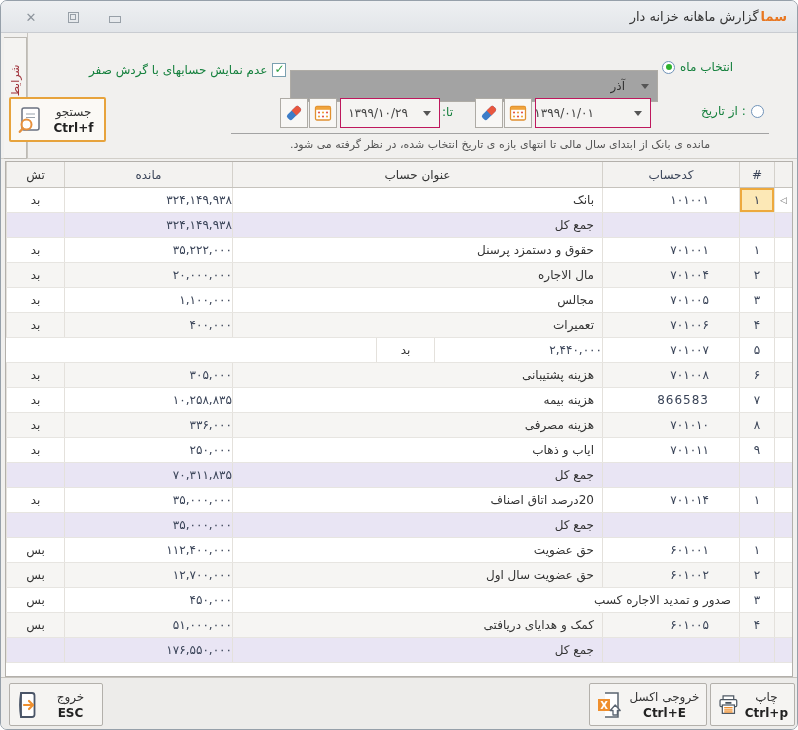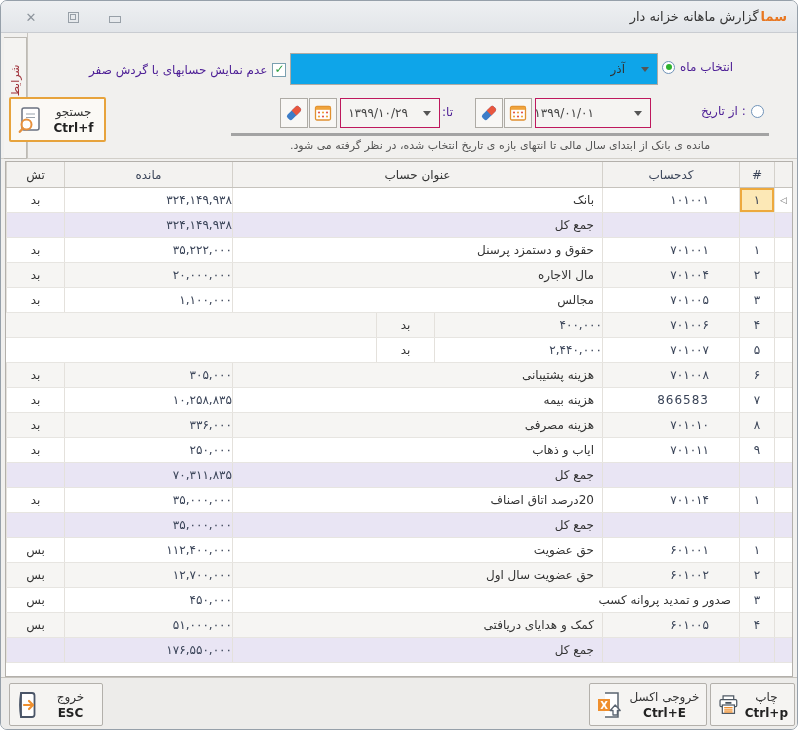--- a/index.html
+++ b/index.html
@@ -25,37 +25,37 @@
   
   .panel { position:absolute; top:32px; right:0; left:0; height:126px; background:#f1f0ee; border-bottom:1px solid #d2cfc9; }
   .panel-divider { position:absolute; top:0; bottom:0; left:26px; width:1px; background:#c8c5bf; }
   .side-tab { position:absolute; top:4px; left:3px; width:23px; height:122px; background:#f4f3f1;
               border:1px solid #bdbab4; border-left:none; display:flex; align-items:center; justify-content:center; }
   .side-tab span { white-space:nowrap; transform:rotate(-90deg); color:#9e3039; font-size:11px; }
 
   .abs { position:absolute; }
   .radio { width:13px; height:13px; border-radius:50%; border:1px solid #7093b8; background:#fff; display:inline-block; position:relative; }
   .radio.checked::after { content:""; position:absolute; inset:2.5px; border-radius:50%; background:#2eb22e; }
-  .lbl { font-size:12px; color:#4c1d95; white-space:nowrap; }
-
-  .combobox { left:289px; top:20px; width:368px; height:32px; background:#0ea5e9; border:1px solid #aeaba5;
+  .lbl { font-size:12px; color:#15803d; white-space:nowrap; }
+
+  .combobox { left:289px; top:37px; width:368px; height:32px; background:#a3a3a3; border:1px solid #aeaba5;
               display:flex; align-items:center; }
   .combobox .value { flex:1; text-align:right; padding-right:8px; font-size:12px; color:#333; }
   .chev { width:0; height:0; border-left:4px solid transparent; border-right:4px solid transparent; border-top:5px solid #555; margin:0 8px; }
 
   .checkbox-row { left:88px; top:30px; display:flex; align-items:center; gap:5px; direction:ltr; }
   .checkbox { width:14px; height:14px; background:#fff; border:1px solid #7aa0b0; display:inline-flex; align-items:center; justify-content:center; }
   .checkbox .chk { color:#2f9e3f; font-size:12px; font-weight:bold; line-height:1; margin-top:-2px; }
 
   .datefield { height:30px; background:#f5f4f2; border:1px solid #be185d; display:flex; align-items:center; }
   .datefield .dval { flex:1; text-align:center; font-size:12px; color:#444; letter-spacing:0.5px; }
   .mini-btn { width:28px; height:30px; background:#f8f7f5; border:1px solid #aeaba5; display:inline-flex; align-items:center; justify-content:center; }
 
   .hint { left:230px; top:100px; width:538px; height:21px; display:flex; align-items:center; justify-content:center;
-          font-size:11px; color:#555; border-top:3px solid #a3a3a3; }
+          font-size:11px; color:#555; border-top:1px solid #a3a3a3; }
 
   .search-btn { left:8px; top:64px; width:97px; height:45px; background:#fbf9f5; border:2px solid #e7a33c; border-radius:2px;
                 display:flex; align-items:center; gap:6px; padding:16px 6px; cursor:pointer; direction:ltr; }
   .search-btn .txtcol { flex:1; display:flex; flex-direction:column; align-items:center; gap:2px; }
   .btn-lab { font-size:12px; color:#333; }
   .btn-key { font-size:12px; color:#222; font-weight:bold; }
 
   
   .grid-wrap { position:absolute; top:160px; right:4px; left:4px; height:516px; background:#fff; border:1px solid #b3b0ab; overflow:hidden; }
   .grid-header { display:flex; height:26px; background:#f3f2f0; border-bottom:1px solid #c6c3bd; }
@@ -245,20 +245,21 @@
       <div class="cell c-num">۳</div>
       <div class="cell c-code">۷۰۱۰۰۵</div>
       <div class="cell c-title">مجالس</div>
       <div class="cell c-bal">۱,۱۰۰,۰۰۰</div>
       <div class="cell c-type">بد</div>
     </div>
         <div class="grid-row row-data row-alt">
       <div class="cell c-sel"></div>
       <div class="cell c-num">۴</div>
       <div class="cell c-code">۷۰۱۰۰۶</div>
+      <div class="cell c-title">تعمیرات</div>
       <div class="cell c-bal">۴۰۰,۰۰۰</div>
       <div class="cell c-type">بد</div>
     </div>
         <div class="grid-row row-data">
       <div class="cell c-sel"></div>
       <div class="cell c-num">۵</div>
       <div class="cell c-code">۷۰۱۰۰۷</div>
       <div class="cell c-bal">۲,۴۴۰,۰۰۰</div>
       <div class="cell c-type">بد</div>
     </div>
@@ -330,21 +331,21 @@
       <div class="cell c-sel"></div>
       <div class="cell c-num">۲</div>
       <div class="cell c-code">۶۰۱۰۰۲</div>
       <div class="cell c-title">حق عضویت سال اول</div>
       <div class="cell c-bal">۱۲,۷۰۰,۰۰۰</div>
       <div class="cell c-type">بس</div>
     </div>
         <div class="grid-row row-data">
       <div class="cell c-sel"></div>
       <div class="cell c-num">۳</div>
-      <div class="cell c-title">صدور و تمدید پروانه کسب</div>
+      <div class="cell c-title">صدور و تمدید الاجاره کسب</div>
       <div class="cell c-bal">۴۵۰,۰۰۰</div>
       <div class="cell c-type">بس</div>
     </div>
         <div class="grid-row row-data row-alt">
       <div class="cell c-sel"></div>
       <div class="cell c-num">۴</div>
       <div class="cell c-code">۶۰۱۰۰۵</div>
       <div class="cell c-title">کمک و هدایای دریافتی</div>
       <div class="cell c-bal">۵۱,۰۰۰,۰۰۰</div>
       <div class="cell c-type">بس</div>

